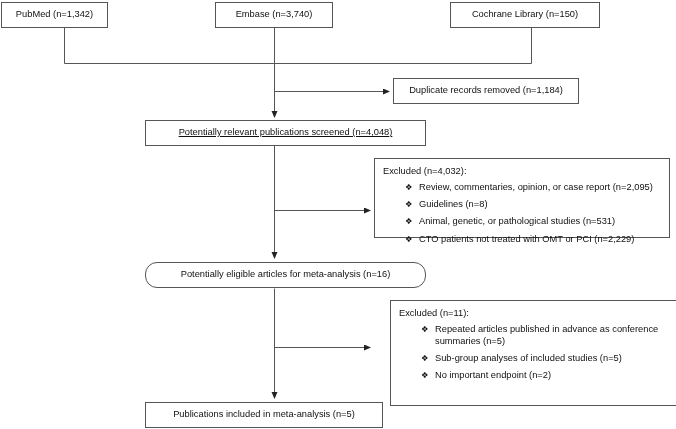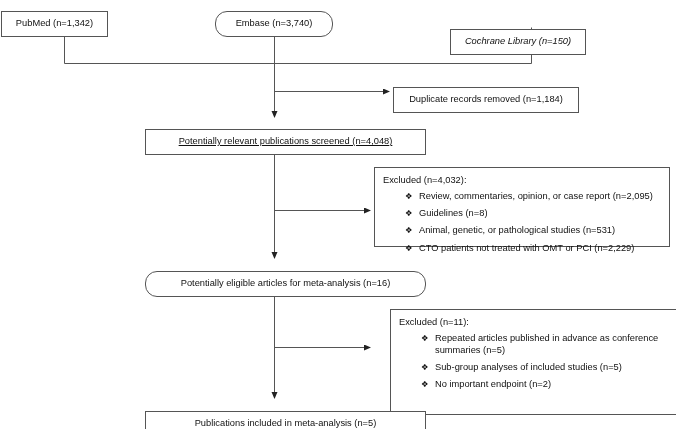--- a/index.html
+++ b/index.html
@@ -23,21 +23,20 @@
     height: 429px;
   }
   .node {
     position: absolute;
     box-sizing: border-box;
     border: 1px solid #555555;
     background: #ffffff;
     color: #101010;
     font-size: 9.3px;
     line-height: 1.25;
-    margin-top: 9px;
   }
   .node.centered {
     display: flex;
     align-items: center;
     justify-content: center;
     text-align: center;
   }
   .node.listbox {
     padding: 7px 6px 6px 8px;
   }
@@ -102,25 +101,25 @@
 
       <path d="M274.5,288.5 L274.5,398" marker-end="url(#arrow)"></path>
       <path d="M274.5,347.5 L370,347.5" marker-end="url(#arrow)"></path>
     </g>
   </svg>
 
   <div class="node centered" style="left:1px; top:2px; width:107px; height:26px;">
     <span class="label">PubMed (n=1,342)</span>
   </div>
 
-  <div class="node centered" style="left:215px; top:2px; width:118px; height:26px;border-radius:12px;">
+  <div class="node centered" style="left:215px; top:2px; width:118px; height:26px;">
     <span class="label">Embase (n=3,740)</span>
   </div>
 
-  <div class="node centered" style="left:450px; top:20px; width:136px; height:26px;font-style:italic;">
+  <div class="node centered" style="left:450px; top:2px; width:150px; height:26px;">
     <span class="label">Cochrane Library  (n=150)</span>
   </div>
 
   <div class="node centered" style="left:393px; top:78px; width:186px; height:26px;">
     <span class="label">Duplicate records removed (n=1,184)</span>
   </div>
 
   <div class="node centered" style="left:145px; top:120px; width:281px; height:26px;text-decoration:underline;">
     <span class="label">Potentially relevant publications screened (n=4,048)</span>
   </div>
@@ -162,17 +161,17 @@
         <span class="bullet">❖</span>
         <span>Sub-group analyses of included studies (n=5)</span>
       </li>
       <li>
         <span class="bullet">❖</span>
         <span>No important endpoint (n=2)</span>
       </li>
     </ul>
   </div>
 
-  <div class="node centered" style="left:145px; top:402px; width:281px; height:26px;">
+  <div class="node centered" style="left:145px; top:402px; width:238px; height:26px;">
     <span class="label">Publications included in meta-analysis (n=5)</span>
   </div>
 
 </div>
 
 </body></html>

